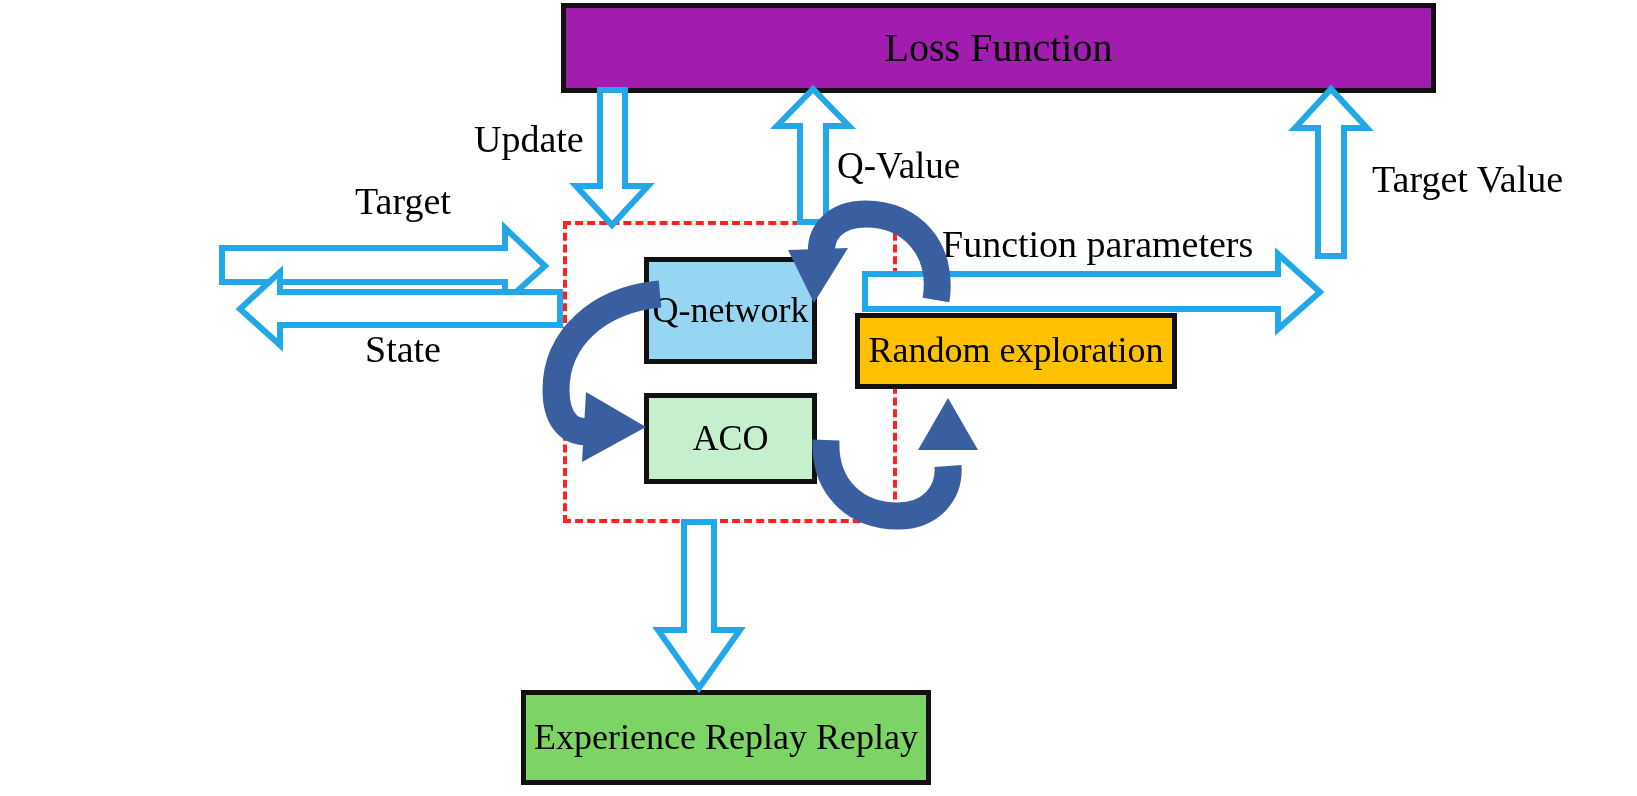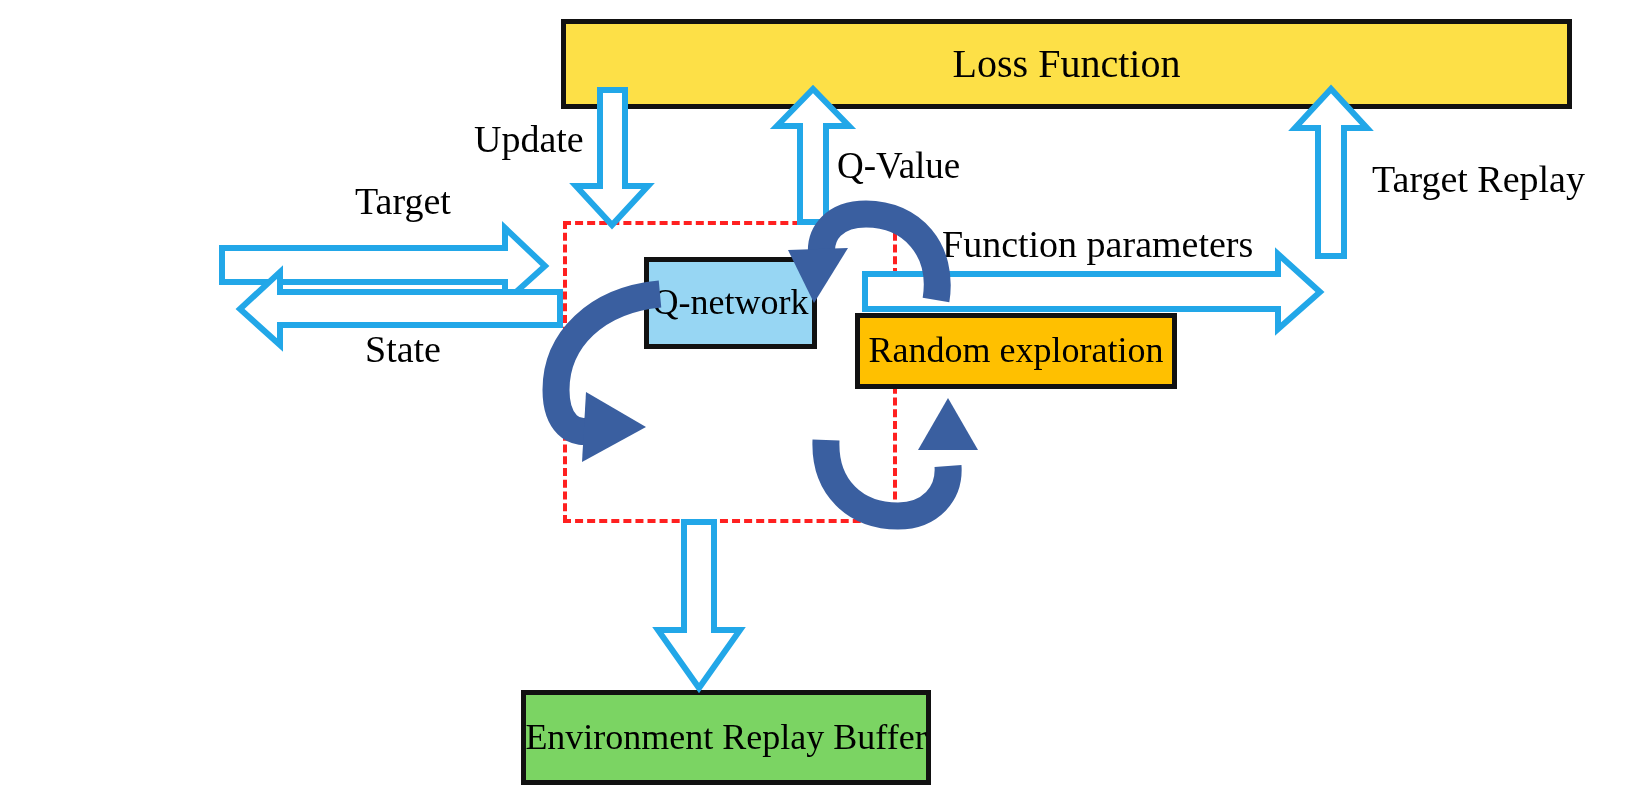--- a/index.html
+++ b/index.html
@@ -45,49 +45,52 @@
     width: 1637px;
     height: 796px;
     pointer-events: none;
   }
 </style>
 </head>
 <body>
 
 <div id="canvas">
 
-  <div class="node" style="left:561px; top:19px; width:1011px; height:90px; background:#fde047; font-size:40px;">
+  <div class="node" style="left:561px; top:3px; width:875px; height:90px; background:#a21caf; font-size:40px;">
     <span>Loss Function</span>
   </div>
 
 
   <div class="dashed-group" style="left:563px; top:221px; width:334px; height:302px;"></div>
 
-  <div class="node" style="left:644px; top:257px; width:173px; height:92px; background:#97d6f3; font-size:36px;">
+  <div class="node" style="left:644px; top:257px; width:173px; height:107px; background:#97d6f3; font-size:36px;">
     <span>Q-network</span>
   </div>
 
+  <div class="node" style="left:644px; top:393px; width:173px; height:91px; background:#c6efce; font-size:36px;">
+    <span>ACO</span>
+  </div>
 
   <div class="node" style="left:855px; top:313px; width:322px; height:76px; background:#ffc000; font-size:36px;font-family:Liberation Serif, serif;">
     <span>Random exploration</span>
   </div>
 
 
   <div class="node" style="left:521px; top:690px; width:410px; height:95px; background:#7bd463; font-size:36px;">
-    <span>Environment Replay Buffer</span>
+    <span>Experience Replay Replay</span>
   </div>
 
   <div class="label" style="left:474px; top:120px; font-size:38px;">
     <span>Update</span>
   </div>
   <div class="label" style="left:837px; top:147px; font-size:37px;">
     <span>Q-Value</span>
   </div>
   <div class="label" style="left:1372px; top:160px; font-size:38px;">
-    <span>Target Replay</span>
+    <span>Target Value</span>
   </div>
   <div class="label" style="left:355px; top:182px; font-size:38px;">
     <span>Target</span>
   </div>
   <div class="label" style="left:365px; top:330px; font-size:38px;">
     <span>State</span>
   </div>
   <div class="label" style="left:942px; top:225px; font-size:38px;">
     <span>Function parameters</span>
   </div>

